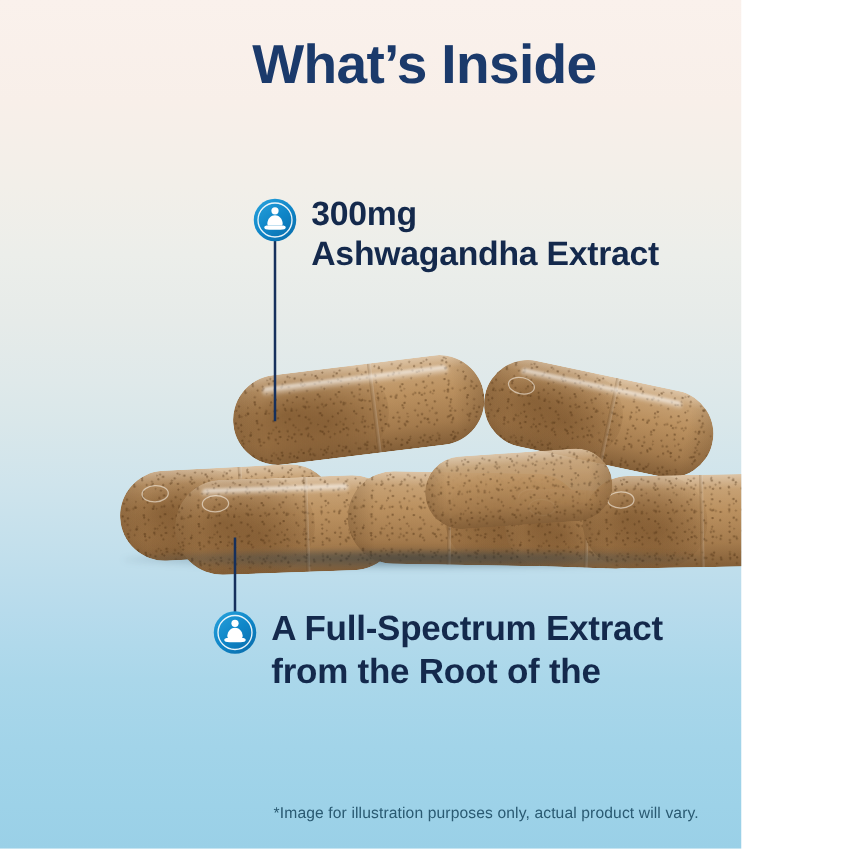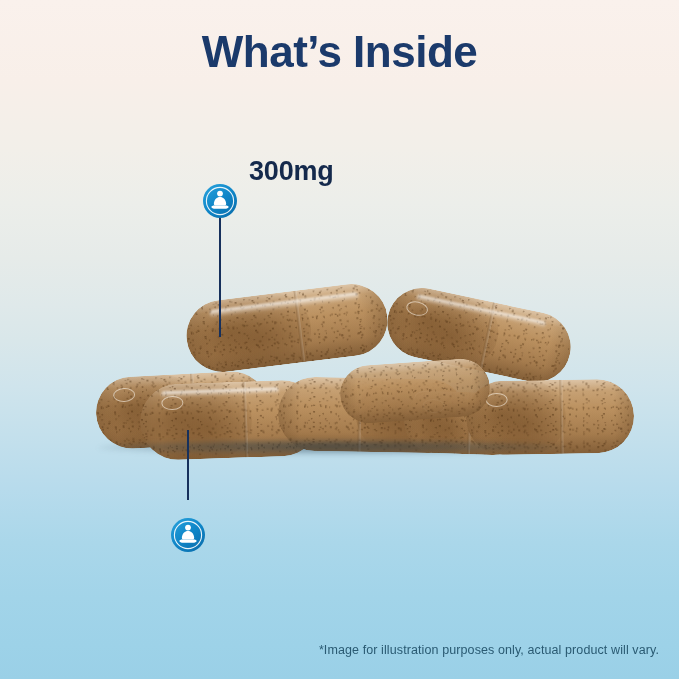--- a/index.html
+++ b/index.html
@@ -9,21 +9,21 @@
   body {
     width: 679px;
     height: 679px;
     overflow: hidden;
     font-family: "Liberation Sans", sans-serif;
     background: #ffffff;
   }
 
   #stage {
     position: relative;
-    width: 679px;
+    width: 593px;
     height: 679px;
     overflow: hidden;
     background: linear-gradient(180deg,
       #faf1ec 0%,
       #f8efe9 12%,
       #f2efe9 22%,
       #eceeea 30%,
       #e6ebe9 38%,
       #dfe9ea 45%,
       #d9e7ea 50%,
@@ -50,21 +50,21 @@
     line-height: 1.1;
     white-space: nowrap;
   }
 
   
   .callout {
     position: absolute;
   }
   .callout-row {
     display: flex;
-    align-items: flex-end;
+    align-items: flex-start;
   }
   .callout-text {
     color: #14294c;
     font-size: 27px;
     font-weight: bold;
     line-height: 1.17;
     letter-spacing: -0.2px;
     white-space: nowrap;
   }
   .callout-text .sub {
@@ -216,21 +216,21 @@
     position: absolute;
     width: 20px;
     height: 12px;
     border-radius: 50%;
     border: 1.5px solid rgba(255,250,240,0.55);
   }
 
   
   #footer {
     position: absolute;
-    right: 20px;
+    right: 34px;
     bottom: 22px;
     color: #2a5a72;
     font-size: 12.5px;
     letter-spacing: 0.1px;
     white-space: nowrap;
   }
 </style>
 </head>
 <body>
 
@@ -326,21 +326,21 @@
 
           <circle cx="18" cy="10.6" r="2.9" fill="#ffffff"></circle>
 
           <path d="M18 14.1c-3.3 0-5.6 2.6-6.1 6.0-0.2 1.4 0.2 2.3 1.1 2.3h10c0.9 0 1.3-0.9 1.1-2.3-0.5-3.4-2.8-6.0-6.1-6.0z" fill="#ffffff"></path>
 
           <path d="M9.4 23.9c0-1.0 1.3-1.5 3.0-1.5h11.2c1.7 0 3.0 0.5 3.0 1.5 0 1.1-1.7 1.8-4.1 1.8h-9c-2.4 0-4.1-0.7-4.1-1.8z" fill="#ffffff"></path>
         </svg>
       </span>
       <span class="callout-text">
         <span>300mg</span><br>
-        <br>
+        <span>Ashwagandha Extract</span><br>
       </span>
     </div>
   </div>
 
   <div class="callout" id="callout-2">
     <div class="callout-row">
       <span class="pin">
         <svg width="36" height="36" viewBox="0 0 36 36" aria-hidden="true">
           <defs>
             <linearGradient id="pinGrad2" x1="0" y1="0" x2="0.8" y2="1">
@@ -350,21 +350,21 @@
             </linearGradient>
           </defs>
           <circle cx="18" cy="18" r="17" fill="url(#pinGrad2)"></circle>
           <circle cx="18" cy="18" r="13.6" fill="none" stroke="#ffffff" stroke-width="1.1" opacity="0.9"></circle>
           <circle cx="18" cy="10.6" r="2.9" fill="#ffffff"></circle>
           <path d="M18 14.1c-3.3 0-5.6 2.6-6.1 6.0-0.2 1.4 0.2 2.3 1.1 2.3h10c0.9 0 1.3-0.9 1.1-2.3-0.5-3.4-2.8-6.0-6.1-6.0z" fill="#ffffff"></path>
           <path d="M9.4 23.9c0-1.0 1.3-1.5 3.0-1.5h11.2c1.7 0 3.0 0.5 3.0 1.5 0 1.1-1.7 1.8-4.1 1.8h-9c-2.4 0-4.1-0.7-4.1-1.8z" fill="#ffffff"></path>
         </svg>
       </span>
       <span class="callout-text">
-        <br>
-        <br>
+        <span>A Full-Spectrum Extract</span><br>
+        <span>from the Root of the</span><br>
       </span>
     </div>
   </div>
 
   <div id="footer">*Image for illustration purposes only, actual product will vary.</div>
 
 </div>
 
 </body></html>

